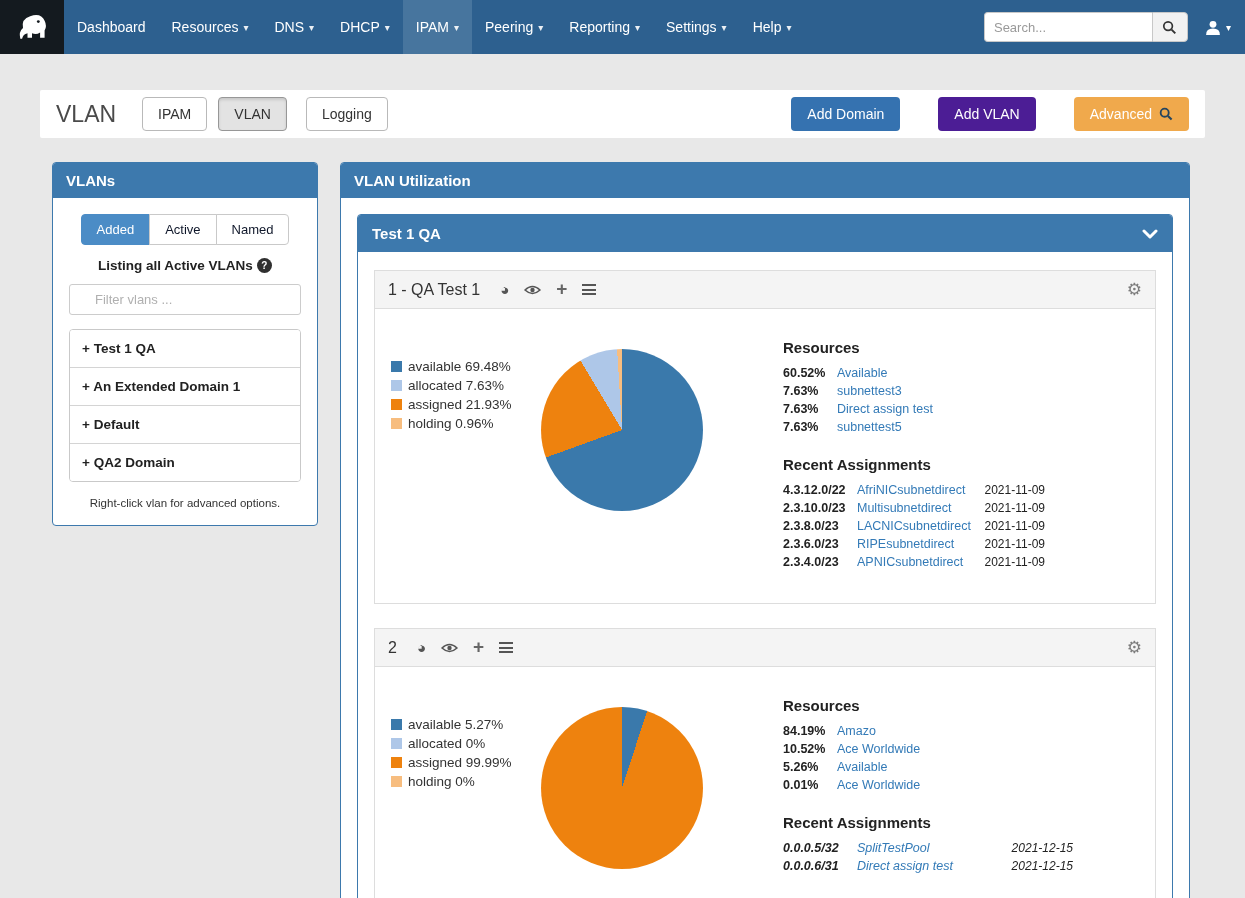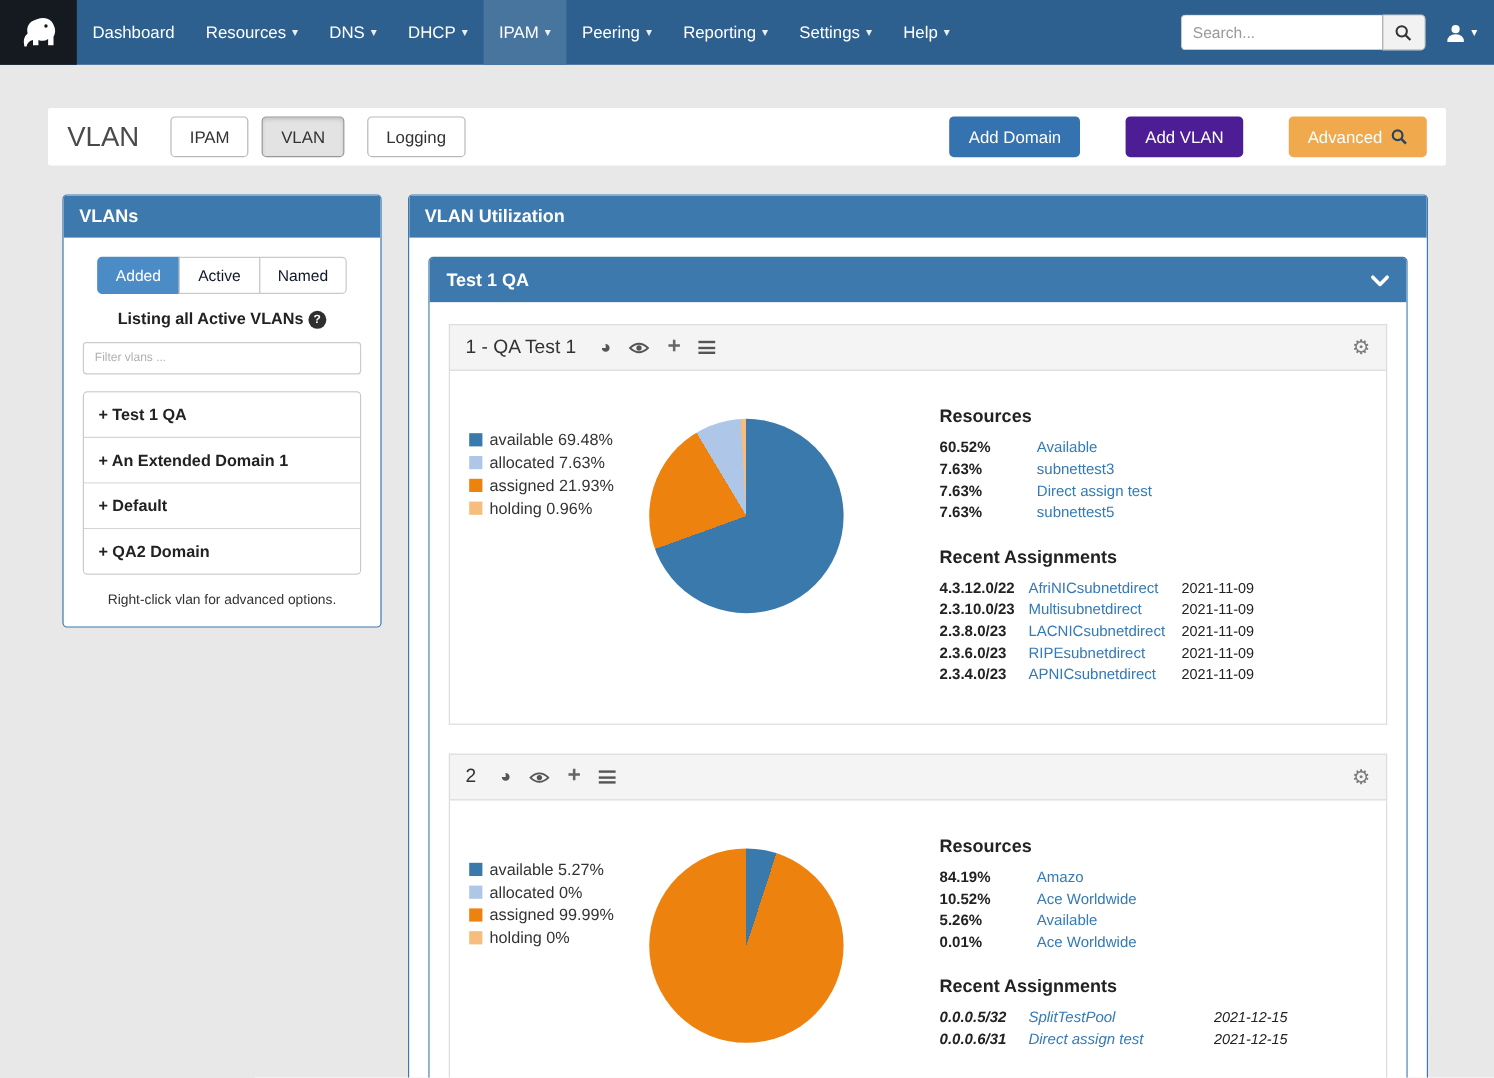--- a/index.html
+++ b/index.html
@@ -46,21 +46,21 @@
   .side-panel { width:266px; flex:0 0 auto; background:#fff; border:1px solid #3d79ad; border-radius:4px; overflow:hidden; }
   .panel-header { background:#3d79ad; color:#fff; font-size:15px; font-weight:bold; padding:9px 13px; display:flex; align-items:center; }
   .side-body { padding:14px 16px 10px; }
   .btn-group { display:flex; justify-content:center; margin:2px auto 13px; width:fit-content; }
   .group-btn { background:#fff; border:1px solid #c9c9c9; color:#0f172a; font-size:13px; padding:7px 15px; cursor:pointer; margin-left:-1px; font-family:inherit; }
   .group-btn:first-child { border-radius:4px 0 0 4px; margin-left:0; }
   .group-btn:last-child { border-radius:0 4px 4px 0; }
   .group-btn.active { background:#4b8cc6; border-color:#4b8cc6; color:#fff; }
   .listing-label { text-align:center; font-weight:bold; font-size:13.5px; margin:4px 0 11px; color:#222; }
   .help-badge { display:inline-block; width:15px; height:15px; border-radius:50%; background:#2f2f2f; color:#fff; font-size:10px; line-height:15px; text-align:center; font-weight:bold; margin-left:4px; vertical-align:1px; cursor:pointer; }
-  .filter-input { width:100%; padding:7px 9px; border:1px solid #ccc; border-radius:3px; font-size:10px; color:#555; outline:none; margin-bottom:14px; font-family:inherit; }
+  .filter-input { width:100%; padding:7px 25px; border:1px solid #ccc; border-radius:3px; font-size:13px; color:#555; outline:none; margin-bottom:14px; font-family:inherit; }
   .filter-input::placeholder { color:#b0b0b0; }
   .vlan-list { border:1px solid #c9c9c9; border-radius:4px; overflow:hidden; }
   .vlan-item { padding:11px 12px; font-weight:bold; font-size:13.5px; color:#222; border-bottom:1px solid #d4d4d4; cursor:pointer; background:#fff; }
   .vlan-item:last-child { border-bottom:none; }
   .side-footer { font-size:11.5px; color:#333; text-align:center; margin:15px 0 6px; }
 
   
   .main-panel { flex:1; background:#fff; border:1px solid #3d79ad; border-radius:4px; overflow:hidden; }
   .main-body { padding:16px; }
   .domain-panel { border:1px solid #3d79ad; border-radius:4px; overflow:hidden; }
@@ -82,21 +82,21 @@
 
   .legend { width:150px; flex:0 0 auto; padding-top:24px; }
   .legend-row { display:flex; align-items:center; margin-bottom:4px; font-size:13.5px; color:#333; white-space:nowrap; }
   .swatch { width:11px; height:11px; margin-right:6px; flex:0 0 auto; }
 
   .pie { width:162px; height:162px; border-radius:50%; flex:0 0 auto; margin-top:14px; }
 
   .detail-col { margin-left:80px; padding-top:4px; }
   .detail-heading { font-size:15px; font-weight:bold; color:#222; margin:0 0 10px; }
   .res-rows { margin-bottom:22px; }
-  .res-row { display:flex; font-size:12.5px; margin-bottom:4px; white-space:nowrap;gap:27px; }
+  .res-row { display:flex; font-size:12.5px; margin-bottom:4px; white-space:nowrap; }
   .res-row .pct { font-weight:bold; width:54px; color:#222; }
   .lnk { color:#337ab7; }
   .rec-row { display:flex; font-size:12.5px; margin-bottom:4px; white-space:nowrap; width:262px; }
   .chart-2 .rec-row { width:290px;font-style:italic; }
   .rec-row .cidr { font-weight:bold; width:74px; color:#222; }
   .rec-row .date { margin-left:auto; color:#222; font-size:12px; padding-left:10px; }
 </style>
 </head>
 <body>
 

